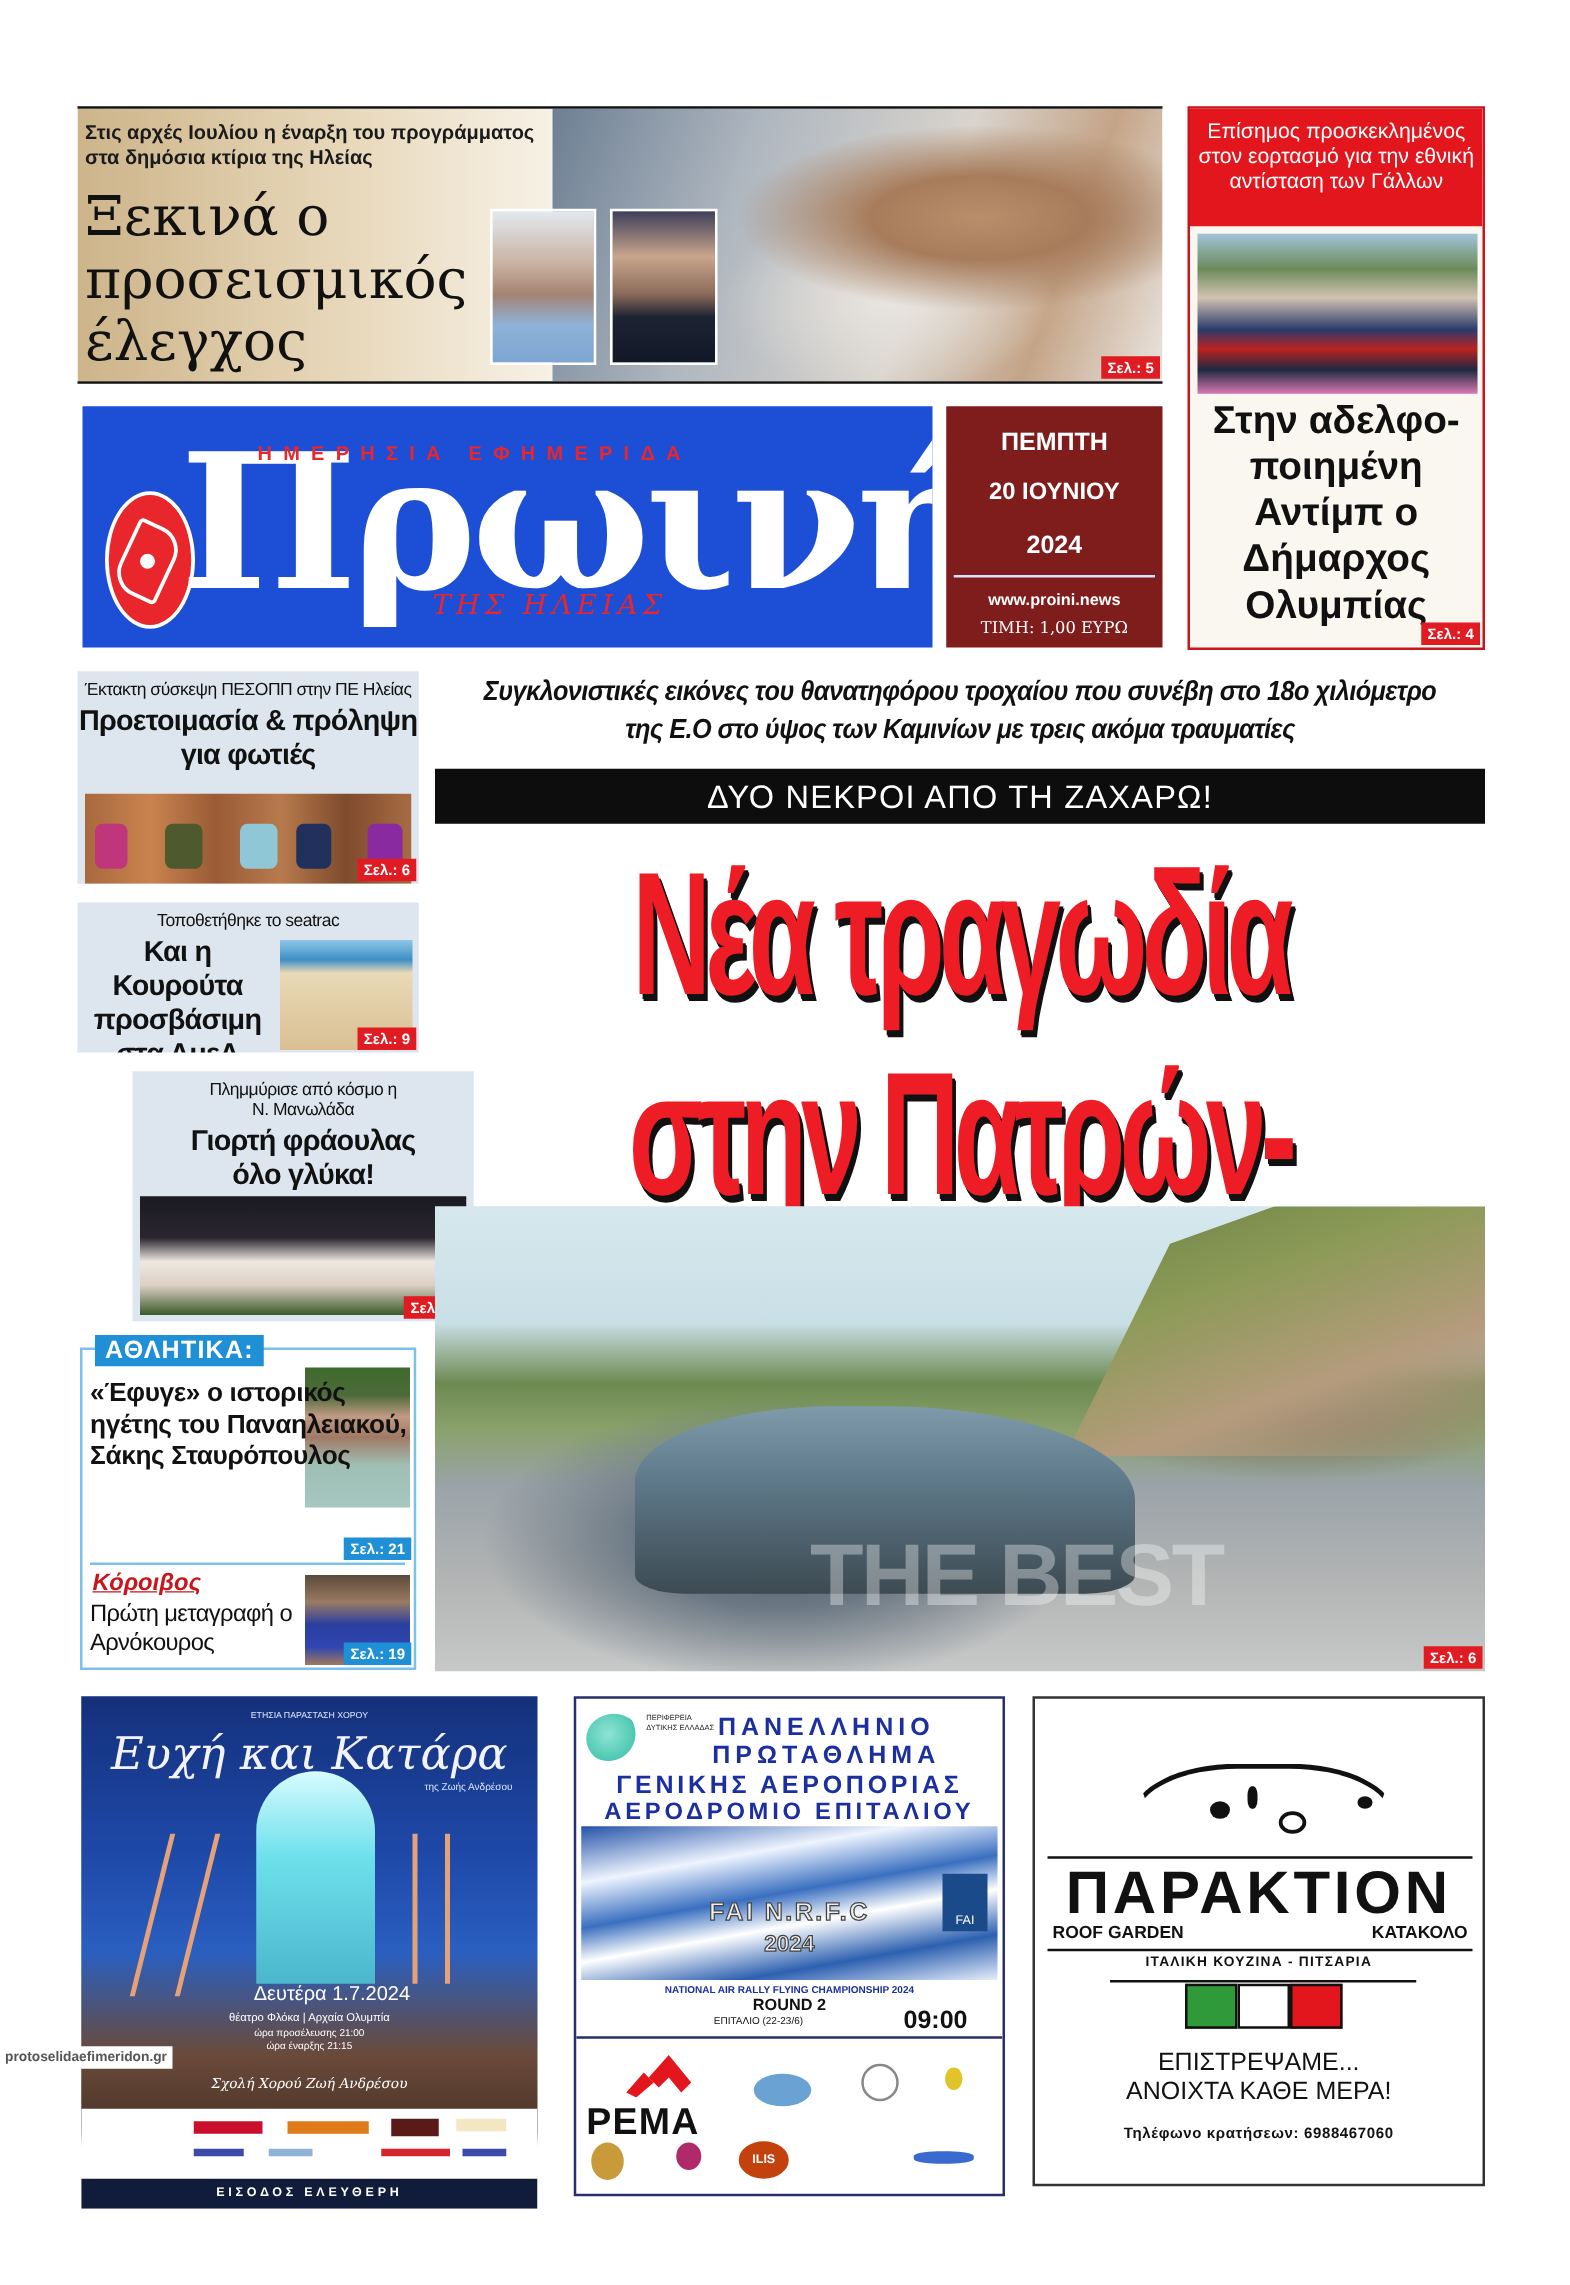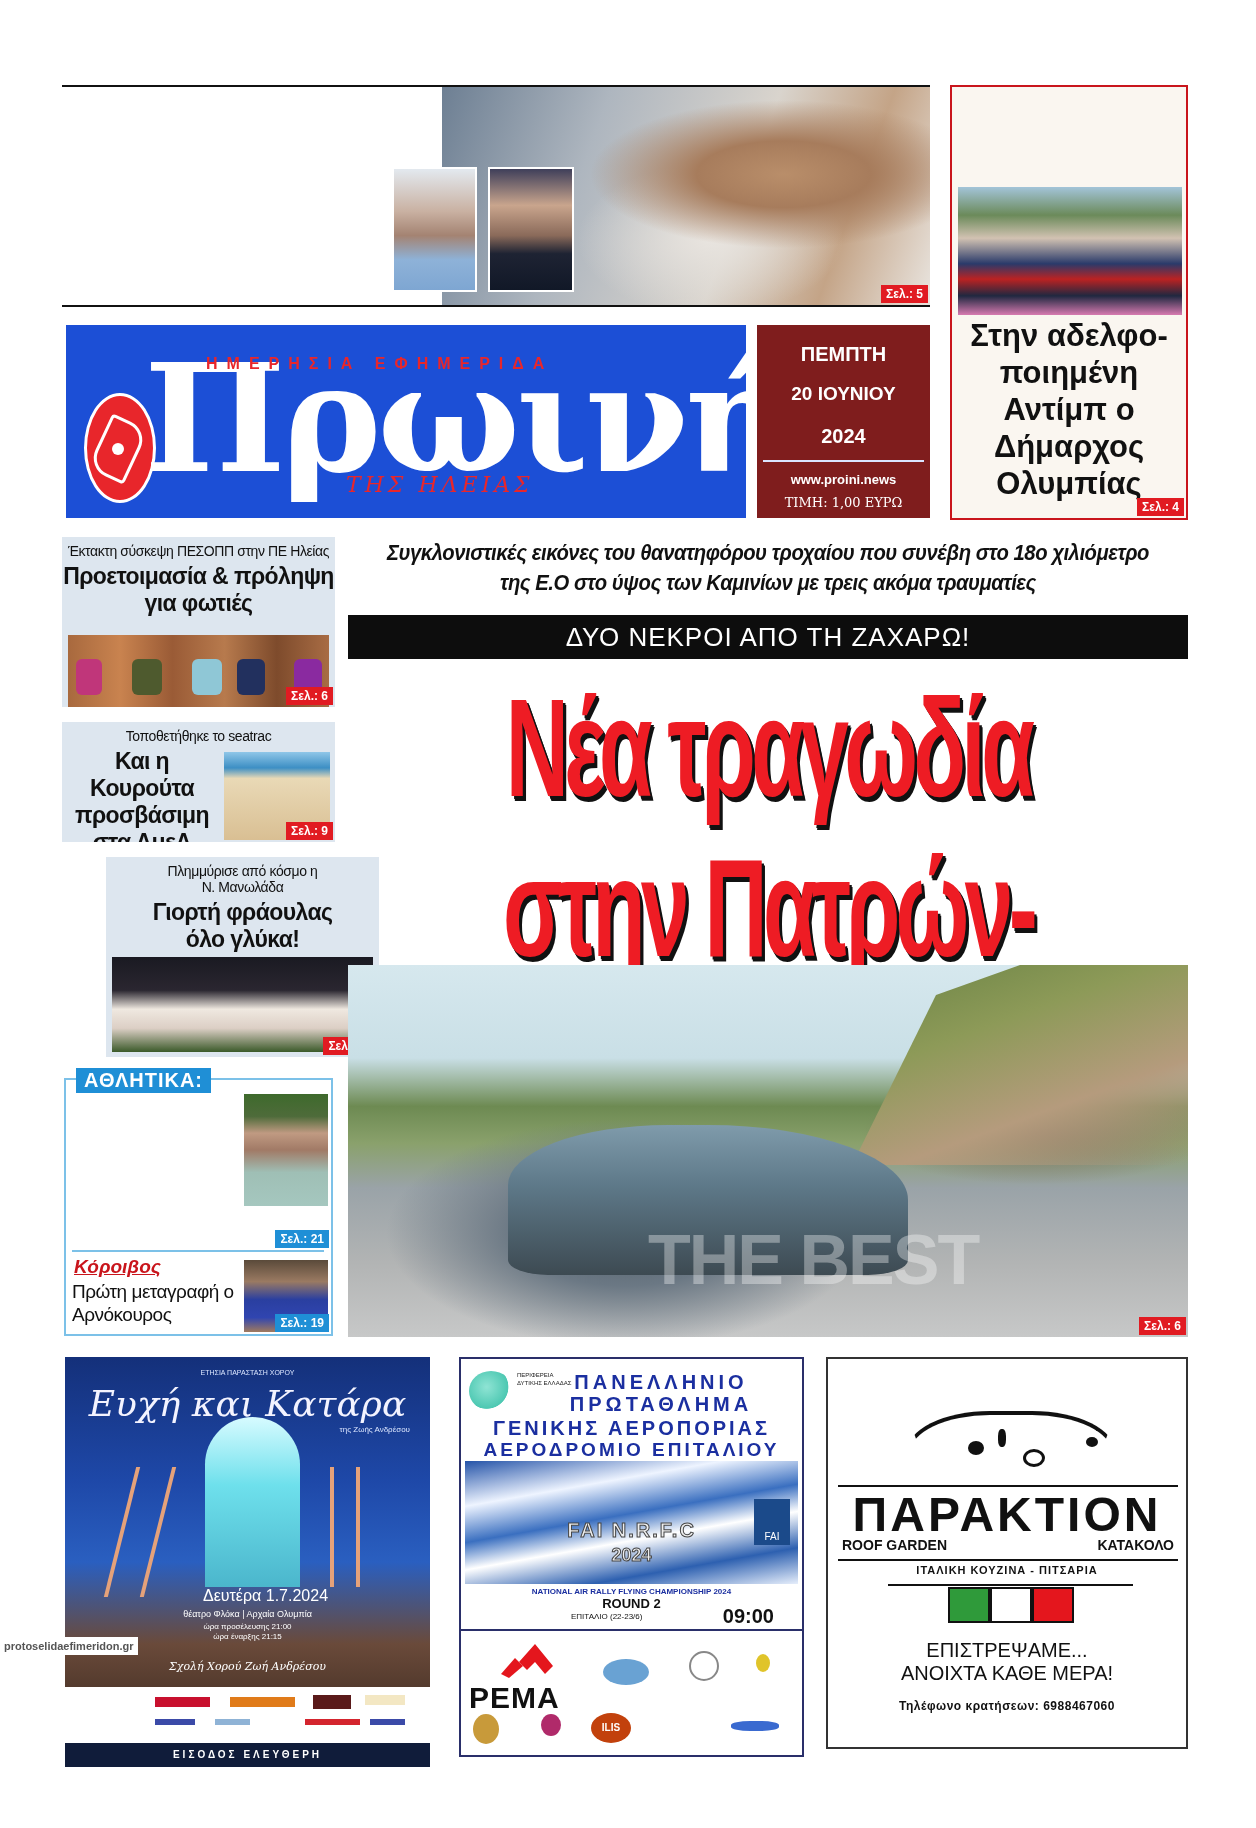--- a/index.html
+++ b/index.html
@@ -154,27 +154,32 @@
   #ad-pizza .msg1 { position: absolute; left: 0; top: 280px; width: 100%; text-align: center; font-size: 20px; color: #111; }
   #ad-pizza .msg2 { position: absolute; left: 0; top: 303px; width: 100%; text-align: center; font-size: 20px; color: #111; }
   #ad-pizza .phone { position: absolute; left: 0; top: 340px; width: 100%; text-align: center; font-size: 12px; font-weight: bold; color: #111; letter-spacing: 0.5px; }
 
   #watermark-site { left: 0; top: 1637px; background: #fff; color: #555; font-weight: bold; font-size: 11px; padding: 3px 4px; }
 </style>
 </head>
 <body>
 
 <div id="top-story" class="abs">
+  <div class="textpane">
+    <div class="kicker">Στις αρχές Ιουλίου η έναρξη του προγράμματος στα δημόσια κτίρια της Ηλείας</div>
+    <div class="headline">Ξεκινά ο προσεισμικός έλεγχος</div>
+  </div>
   <div class="photo"></div>
   <div id="portrait-1" class="portrait"></div>
   <div id="portrait-2" class="portrait"></div>
   <div class="page-tag" style="right:2px; bottom:2px;">Σελ.: 5</div>
 </div>
 
 <div id="right-story" class="abs">
+  <div class="red-head">Επίσημος προσκεκλημένος στον εορτασμό για την εθνική αντίσταση των Γάλλων</div>
   <div class="photo"></div>
   <div class="headline">Στην αδελφο-ποιημένη Αντίμπ ο Δήμαρχος Ολυμπίας</div>
   <div class="page-tag" style="right:2px; bottom:2px;">Σελ.: 4</div>
 </div>
 
 <div id="masthead" class="abs">
   <div class="logo-circle"></div>
   <div class="logo-nib"></div>
   <div class="logo-nib-dot"></div>
   <div class="brand">Πρωινή</div>
@@ -213,20 +218,21 @@
 <div id="box-strawberry" class="side-box">
   <div class="kicker" style="padding:0 60px;">Πλημμύρισε από κόσμο η Ν. Μανωλάδα</div>
   <div class="headline" style="padding:0 40px;">Γιορτή φράουλας όλο γλύκα!</div>
   <div class="photo"></div>
   <div class="page-tag" style="right:2px; bottom:2px;">Σελ.: 13</div>
 </div>
 
 <div id="box-sports">
   <div class="label">ΑΘΛΗΤΙΚΑ:</div>
   <div class="photo1"></div>
+  <div class="headline1">«Έφυγε» ο ιστορικός ηγέτης του Παναηλειακού, Σάκης Σταυρόπουλος</div>
   <div class="page-tag blue" style="right:2px; top:150px;">Σελ.: 21</div>
   <div class="divider"></div>
   <div class="photo2"></div>
   <div class="kicker2">Κόροιβος</div>
   <div class="headline2">Πρώτη μεταγραφή ο Αρνόκουρος</div>
   <div class="page-tag blue" style="right:2px; bottom:2px;">Σελ.: 19</div>
 </div>
 
 <div id="lead-kicker" class="abs">Συγκλονιστικές εικόνες του θανατηφόρου τροχαίου που συνέβη στο 18ο χιλιόμετρο της Ε.Ο στο ύψος των Καμινίων με τρεις ακόμα τραυματίες</div>
 <div id="lead-bar" class="abs">ΔΥΟ ΝΕΚΡΟΙ ΑΠΟ ΤΗ ΖΑΧΑΡΩ!</div>

